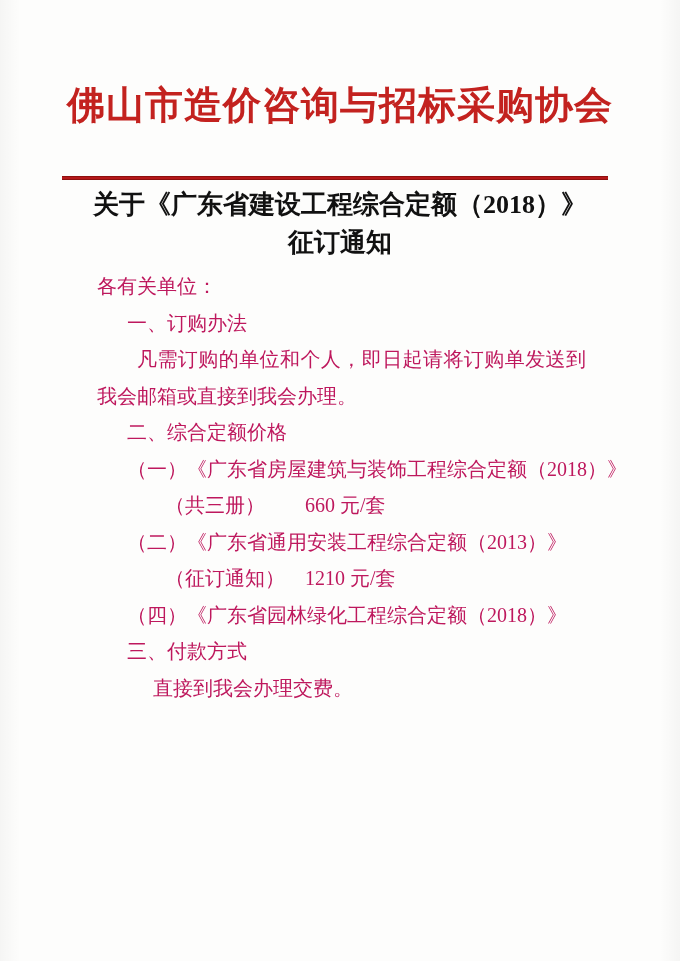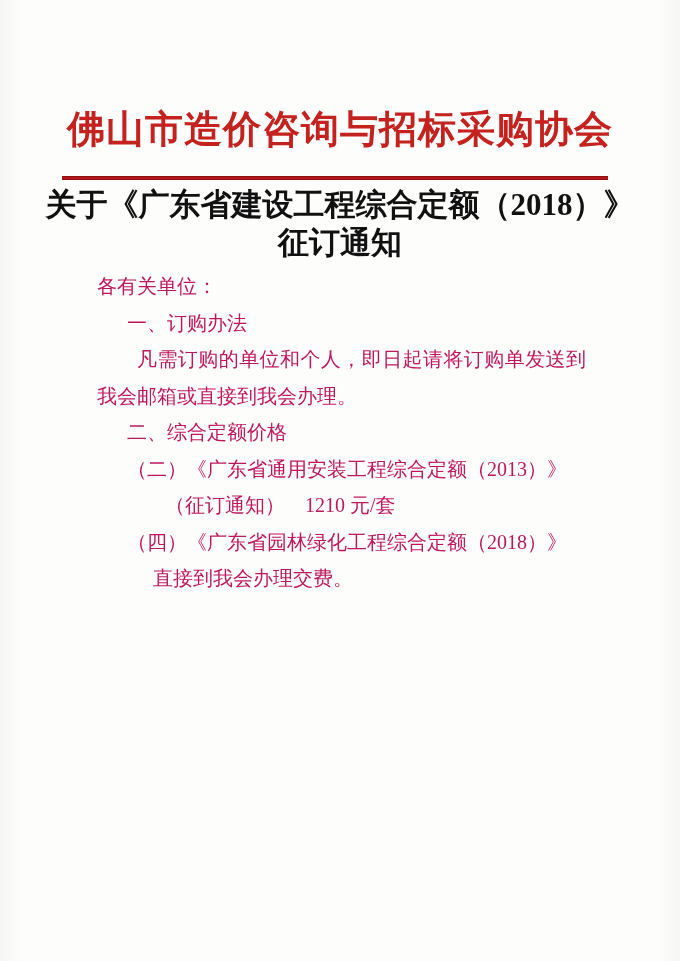--- a/index.html
+++ b/index.html
@@ -26,21 +26,21 @@
   .page::before {
     content: "";
     position: absolute;
     inset: 0;
     background:
       linear-gradient(90deg, rgba(0,0,0,0.03), rgba(0,0,0,0) 3%, rgba(0,0,0,0) 97%, rgba(0,0,0,0.03));
     pointer-events: none;
   }
   .org-title {
     position: absolute;
-    top: 104px;
+    top: 80px;
     left: 0;
     width: 100%;
     text-align: center;
     font-size: 38px;
     font-weight: bold;
     letter-spacing: 1px;
     color: var(--accent-red);
     white-space: nowrap;
   }
   .red-rule {
@@ -52,21 +52,21 @@
     background: var(--rule-red);
     border-top: 1px solid #8e100f;
     border-bottom: 1px solid #8e100f;
   }
   .notice-title {
     position: absolute;
     top: 186px;
     left: 0;
     width: 100%;
     text-align: center;
-    font-size: 31px;
+    font-size: 26px;
     font-weight: bold;
     line-height: 38px;
     color: #111;
   }
   .body-text {
     position: absolute;
     top: 268px;
     left: 97px;
     width: 489px;
     font-size: 20px;
@@ -114,31 +114,39 @@
 
     <p class="salutation">各有关单位：</p>
 
 
     <p class="sec-heading">一、订购办法</p>
 
     <p class="para-indent">凡需订购的单位和个人，即日起请将订购单发送到我会邮箱或直接到我会办理。</p>
 
     <p class="sec-heading">二、综合定额价格</p>
 
+    <div>
+      <p class="item-name">（一）《广东省房屋建筑与装饰工程综合定额（2018）》</p>
+      <p class="vol-row">
+        <span class="vol-label">（共三册）</span>
+        <span>660 元/套</span>
+      </p>
+    </div>
 
     <div>
       <p class="item-name">（二）《广东省通用安装工程综合定额（2013）》</p>
       <p class="vol-row">
         <span class="vol-label">（征订通知）</span>
         <span>1210 元/套</span>
       </p>
     </div>
 
 
     <div>
       <p class="item-name">（四）《广东省园林绿化工程综合定额（2018）》</p>
     </div>
 
+    <p class="sec-heading">三、付款方式</p>
 
     <p class="pay-line">直接到我会办理交费。</p>
 
   </div>
 </div>
 
 </body></html>

